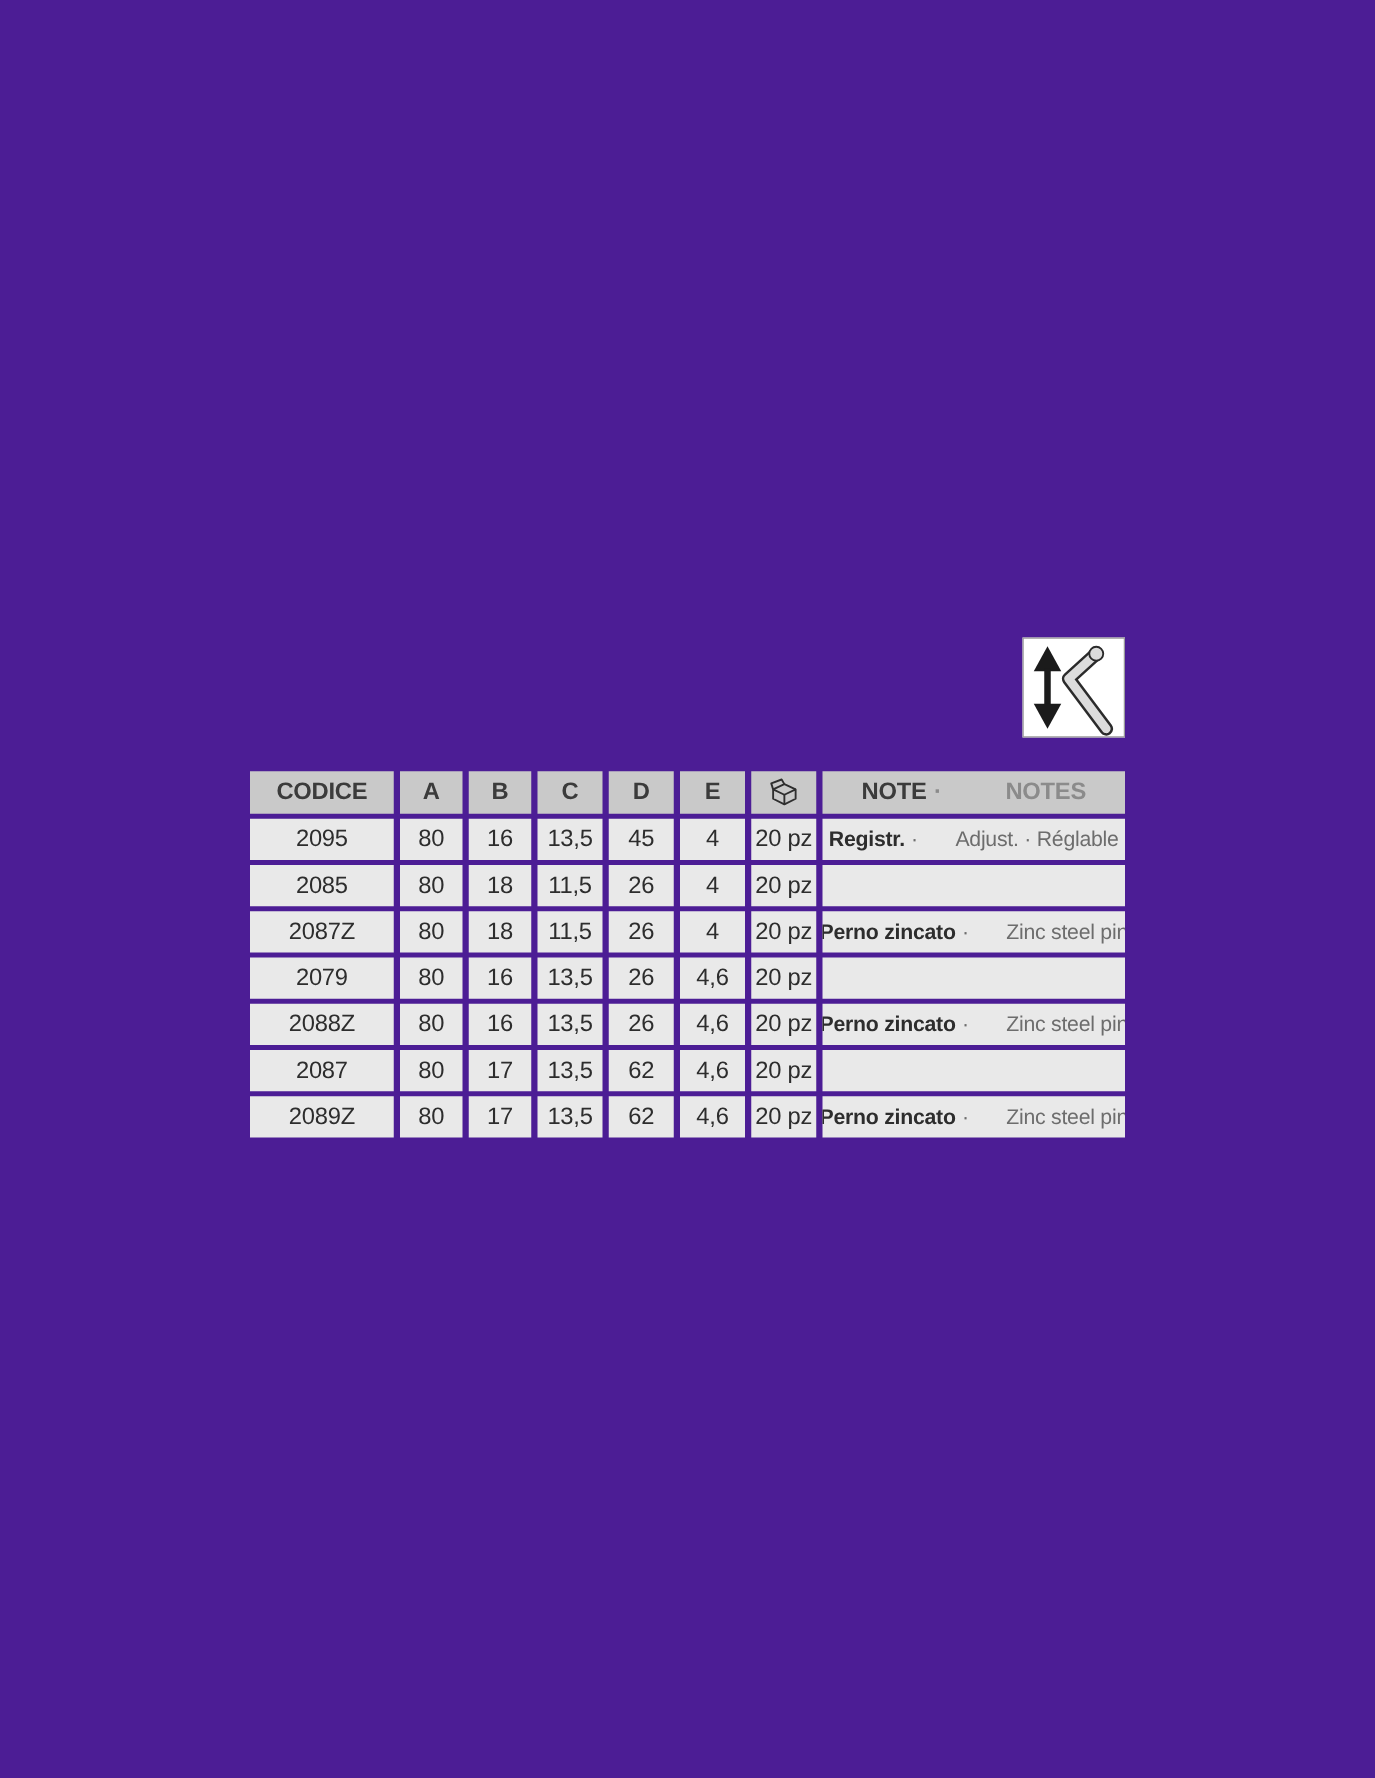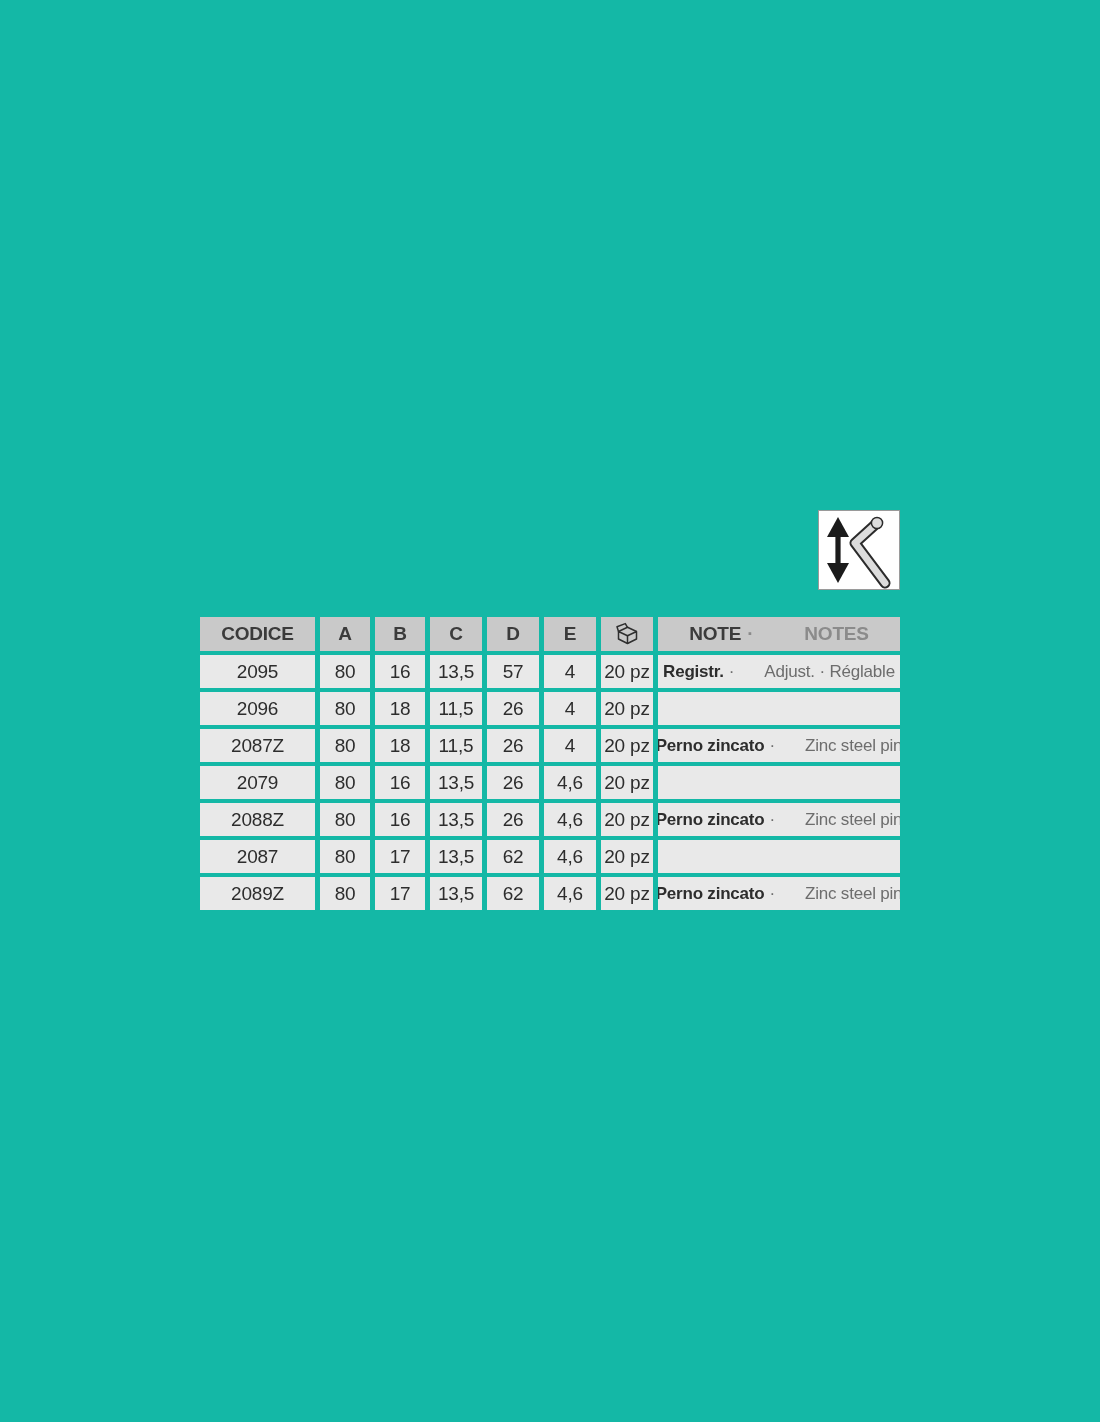--- a/index.html
+++ b/index.html
@@ -1,16 +1,16 @@
 <!DOCTYPE html>
 <html><head>
 <meta charset="utf-8">
 <style>
   html,body{margin:0;padding:0;background:#ffffff;}
-  .page{position:relative;width:1100px;height:1422px;background:#14b8a6;overflow:hidden;
+  .page{position:relative;width:1100px;height:1422px;background:#4c1d95;overflow:hidden;
         font-family:"Liberation Sans",sans-serif;}
 
   
   .legend{position:absolute;left:818px;top:510px;width:82px;height:80px;
           border:1px solid #9a9a9a;background:#ffffff;box-sizing:border-box;}
   .legend svg{display:block;width:100%;height:100%;}
 
   
   .tbl{position:absolute;left:200px;top:617px;width:700px;
        display:grid;
@@ -66,30 +66,30 @@
     <div class="cell hcell">
       <span>NOTE</span>
       <span class="hnote-sep">·</span>
       <span class="hnotes">NOTES</span>
     </div>
 
     <div class="cell">2095</div>
     <div class="cell">80</div>
     <div class="cell">16</div>
     <div class="cell">13,5</div>
-    <div class="cell">57</div>
+    <div class="cell">45</div>
     <div class="cell">4</div>
     <div class="cell">20 pz</div>
     <div class="cell note-cell">
       <span class="note-it">Registr.</span>
       <span class="note-sep">·</span>
       <span class="note-en">Adjust. · Réglable</span>
     </div>
 
-    <div class="cell">2096</div>
+    <div class="cell">2085</div>
     <div class="cell">80</div>
     <div class="cell">18</div>
     <div class="cell">11,5</div>
     <div class="cell">26</div>
     <div class="cell">4</div>
     <div class="cell">20 pz</div>
     <div class="cell note-cell">
       <span class="note-it"></span>
       <span class="note-sep"></span>
       <span class="note-en"></span>

